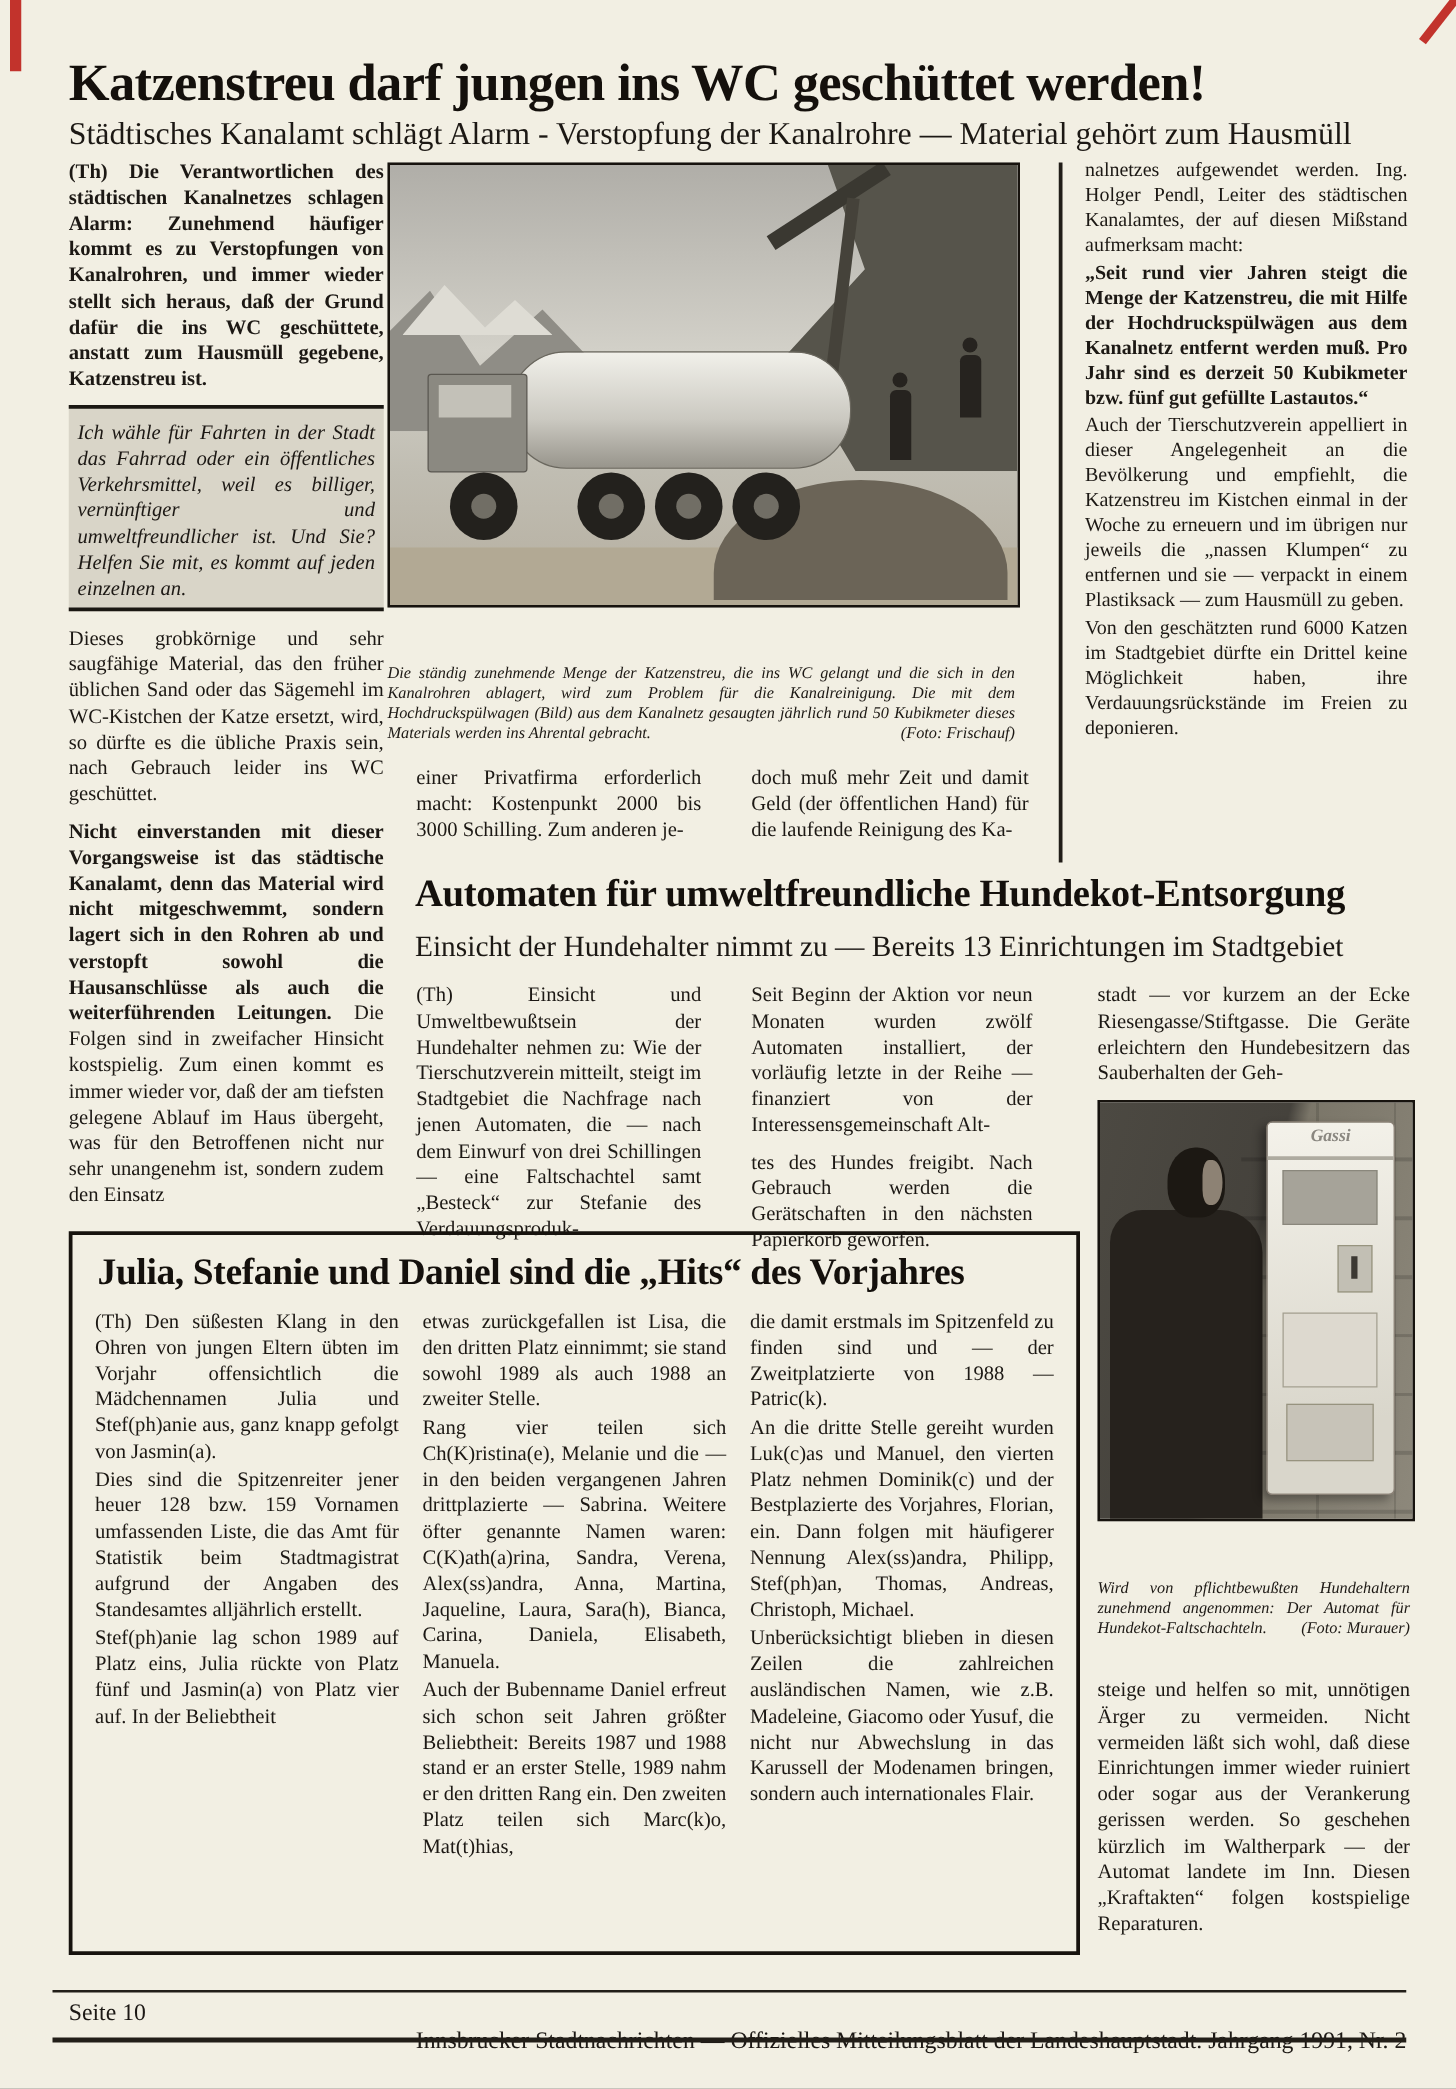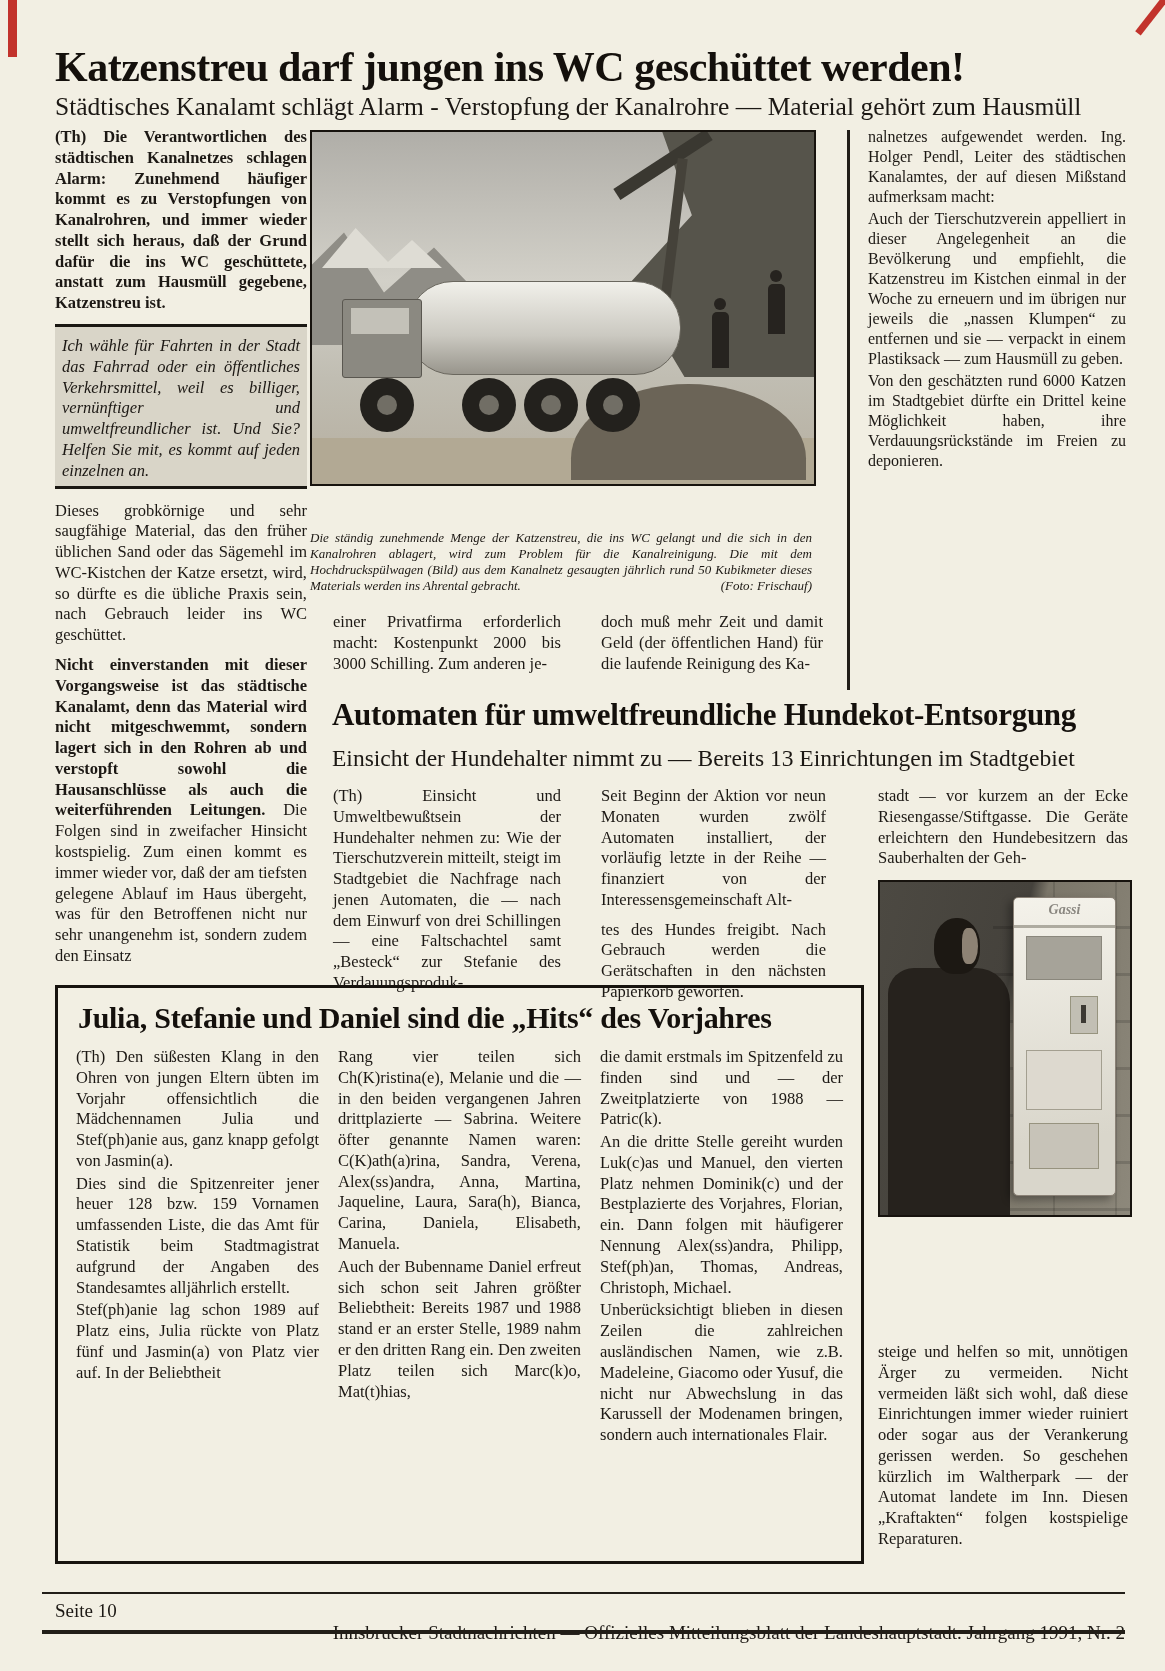--- a/index.html
+++ b/index.html
@@ -132,20 +132,21 @@
     <p>einer Privatfirma erforderlich macht: Kostenpunkt 2000 bis 3000 Schilling. Zum anderen je-</p>
   </div>
   <div class="abs body-txt" style="left:601px; top:612px; width:222px;">
     <p>doch muß mehr Zeit und damit Geld (der öffentlichen Hand) für die laufende Reinigung des Ka-</p>
   </div>
 
   <div class="abs vrule" style="left:847px; top:130px; width:3px; height:560px;"></div>
 
   <div class="abs body-sm" style="left:868px; top:127px; width:258px;">
     <p style="margin-bottom:2px;">nalnetzes aufgewendet werden. Ing. Holger Pendl, Leiter des städtischen Kanalamtes, der auf diesen Mißstand aufmerksam macht:</p>
+    <p class="b" style="margin-bottom:2px;">„Seit rund vier Jahren steigt die Menge der Katzenstreu, die mit Hilfe der Hochdruckspülwägen aus dem Kanalnetz entfernt werden muß. Pro Jahr sind es derzeit 50 Kubikmeter bzw. fünf gut gefüllte Lastautos.“</p>
     <p style="margin-bottom:2px;">Auch der Tierschutzverein appelliert in dieser Angelegenheit an die Bevölkerung und empfiehlt, die Katzenstreu im Kistchen einmal in der Woche zu erneuern und im übrigen nur jeweils die „nassen Klumpen“ zu entfernen und sie — verpackt in einem Plastiksack — zum Hausmüll zu geben.</p>
     <p>Von den geschätzten rund 6000 Katzen im Stadtgebiet dürfte ein Drittel keine Möglichkeit haben, ihre Verdauungsrückstände im Freien zu deponieren.</p>
   </div>
 
   <h2 class="abs h2" style="left:332px; top:699px; width:800px;">Automaten für umweltfreundliche Hundekot-Entsorgung</h2>
   <div class="abs sub2" style="left:332px; top:745px; width:795px;">Einsicht der Hundehalter nimmt zu — Bereits 13 Einrichtungen im Stadtgebiet</div>
 
   <div class="abs body-txt" style="left:333px; top:786px; width:228px;">
     <p>(Th) Einsicht und Umweltbewußtsein der Hundehalter nehmen zu: Wie der Tierschutzverein mitteilt, steigt im Stadtgebiet die Nachfrage nach jenen Automaten, die — nach dem Einwurf von drei Schillingen — eine Faltschachtel samt „Besteck“ zur Stefanie des Verdauungsproduk-</p>
   </div>
@@ -168,34 +169,39 @@
       <div class="p2-band"></div>
       <div class="p2-win"></div>
       <div class="p2-coin">
           <div class="p2-slot"></div>
         </div>
       <div class="p2-panel"></div>
       <div class="p2-flap"></div>
     </div>
   </div>
 
+  <div class="abs caption" style="left:878px; top:1226px; width:250px;">
+    <span>Wird von pflichtbewußten Hundehaltern zunehmend angenommen: Der Automat für Hundekot-Faltschachteln.</span>
+    <span class="credit">(Foto: Murauer)</span>
+  </div>
 
   <div class="abs body-txt" style="left:878px; top:1342px; width:250px;">
     <p>steige und helfen so mit, unnötigen Ärger zu vermeiden. Nicht vermeiden läßt sich wohl, daß diese Einrichtungen immer wieder ruiniert oder sogar aus der Verankerung gerissen werden. So geschehen kürzlich im Waltherpark — der Automat landete im Inn. Diesen „Kraftakten“ folgen kostspielige Reparaturen.</p>
   </div>
 
   <div class="abs box3" style="left:55px; top:985px; width:803px; height:573px;">
     <h3 class="h3" style="padding:13px 20px 8px 20px;">Julia, Stefanie und Daniel sind die „Hits“ des Vorjahres</h3>
     <div class="cols body-txt">
       <div class="col">
         <p style="margin-bottom:2px;">(Th) Den süßesten Klang in den Ohren von jungen Eltern übten im Vorjahr offensichtlich die Mädchennamen Julia und Stef(ph)anie aus, ganz knapp gefolgt von Jasmin(a).</p>
         <p style="margin-bottom:2px;">Dies sind die Spitzenreiter jener heuer 128 bzw. 159 Vornamen umfassenden Liste, die das Amt für Statistik beim Stadtmagistrat aufgrund der Angaben des Standesamtes alljährlich erstellt.</p>
         <p>Stef(ph)anie lag schon 1989 auf Platz eins, Julia rückte von Platz fünf und Jasmin(a) von Platz vier auf. In der Beliebtheit</p>
       </div>
       <div class="col">
+        <p style="margin-bottom:2px;">etwas zurückgefallen ist Lisa, die den dritten Platz einnimmt; sie stand sowohl 1989 als auch 1988 an zweiter Stelle.</p>
         <p style="margin-bottom:2px;">Rang vier teilen sich Ch(K)ristina(e), Melanie und die — in den beiden vergangenen Jahren drittplazierte — Sabrina. Weitere öfter genannte Namen waren: C(K)ath(a)rina, Sandra, Verena, Alex(ss)andra, Anna, Martina, Jaqueline, Laura, Sara(h), Bianca, Carina, Daniela, Elisabeth, Manuela.</p>
         <p>Auch der Bubenname Daniel erfreut sich schon seit Jahren größter Beliebtheit: Bereits 1987 und 1988 stand er an erster Stelle, 1989 nahm er den dritten Rang ein. Den zweiten Platz teilen sich Marc(k)o, Mat(t)hias,</p>
       </div>
       <div class="col">
         <p style="margin-bottom:2px;">die damit erstmals im Spitzenfeld zu finden sind und — der Zweitplatzierte von 1988 — Patric(k).</p>
         <p style="margin-bottom:2px;">An die dritte Stelle gereiht wurden Luk(c)as und Manuel, den vierten Platz nehmen Dominik(c) und der Bestplazierte des Vorjahres, Florian, ein. Dann folgen mit häufigerer Nennung Alex(ss)andra, Philipp, Stef(ph)an, Thomas, Andreas, Christoph, Michael.</p>
         <p>Unberücksichtigt blieben in diesen Zeilen die zahlreichen ausländischen Namen, wie z.B. Madeleine, Giacomo oder Yusuf, die nicht nur Abwechslung in das Karussell der Modenamen bringen, sondern auch internationales Flair.</p>
       </div>
     </div>
   </div>

